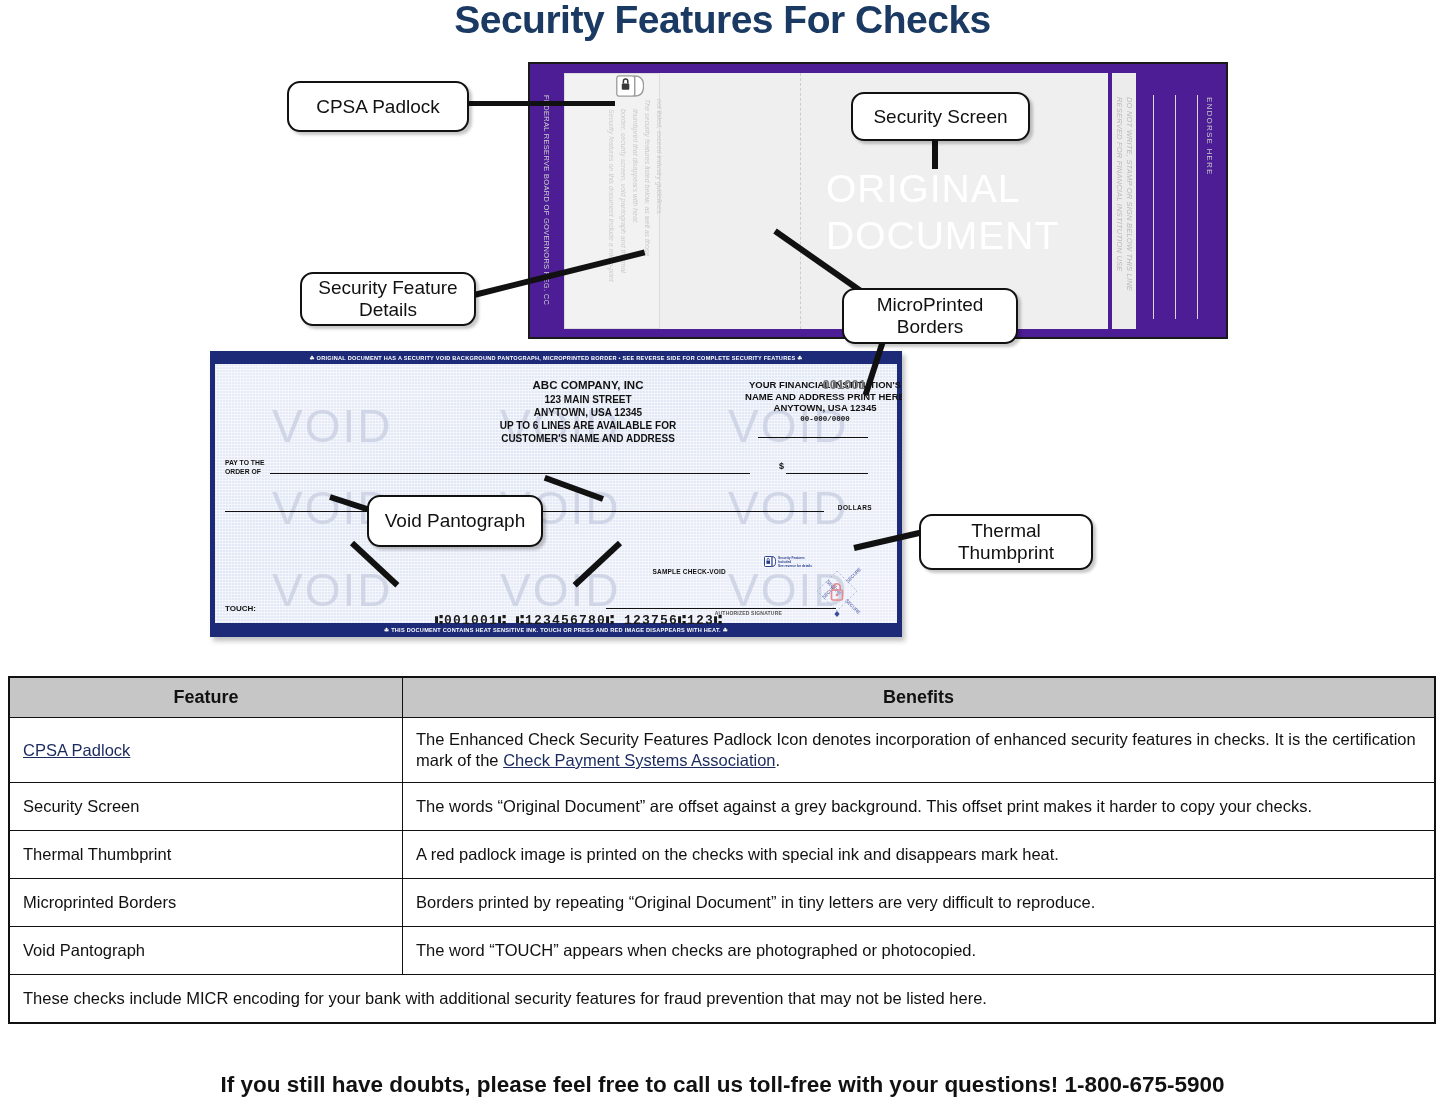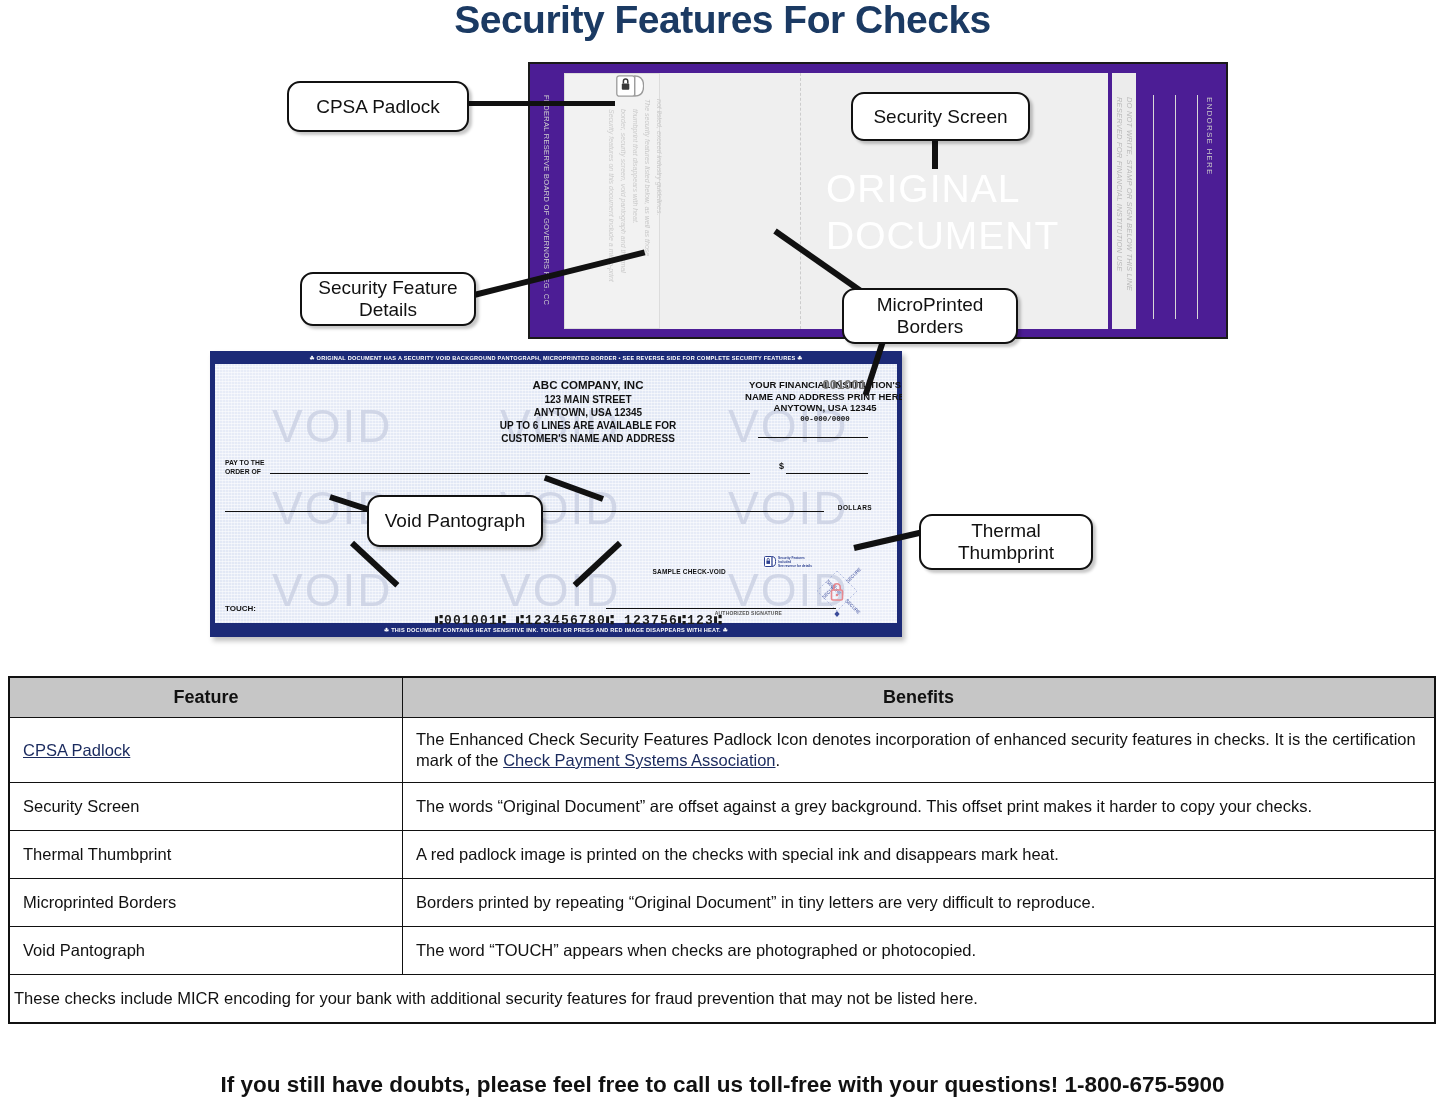--- a/index.html
+++ b/index.html
@@ -164,21 +164,21 @@
     vertical-align:middle;
     font-family:"Liberation Sans", sans-serif;
     text-align:left;
   }
   .feat-table th{
     background:#c6c6c6;font-weight:bold;text-align:center;font-size:18px;padding:9px 6px;
   }
   .col-feature{width:366px;}
   .feat-table .cell-benefit{line-height:21px;padding-top:11px;padding-bottom:11px;}
   .lnk{color:#1a2a5e;text-decoration:underline;}
-  .note-row td{font-size:16.5px;padding:14px 4px;}
+  .note-row td{font-size:16.5px;padding:14px 13px;}
 
   .footer-note{
     position:absolute;left:0;top:1072px;width:1445px;text-align:center;
     font-size:22.5px;font-weight:bold;color:#111;
   }
 </style>
 </head>
 <body>
 
 <div class="page-title">Security Features For Checks</div>

